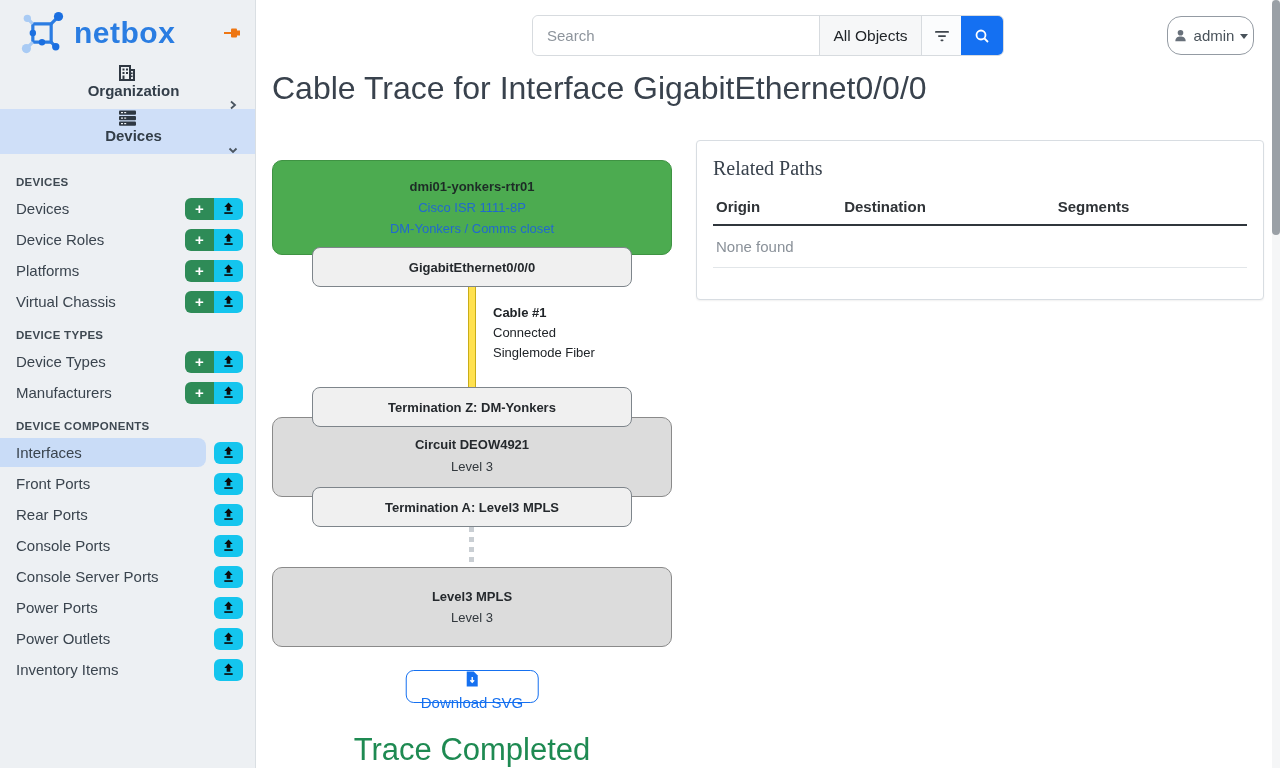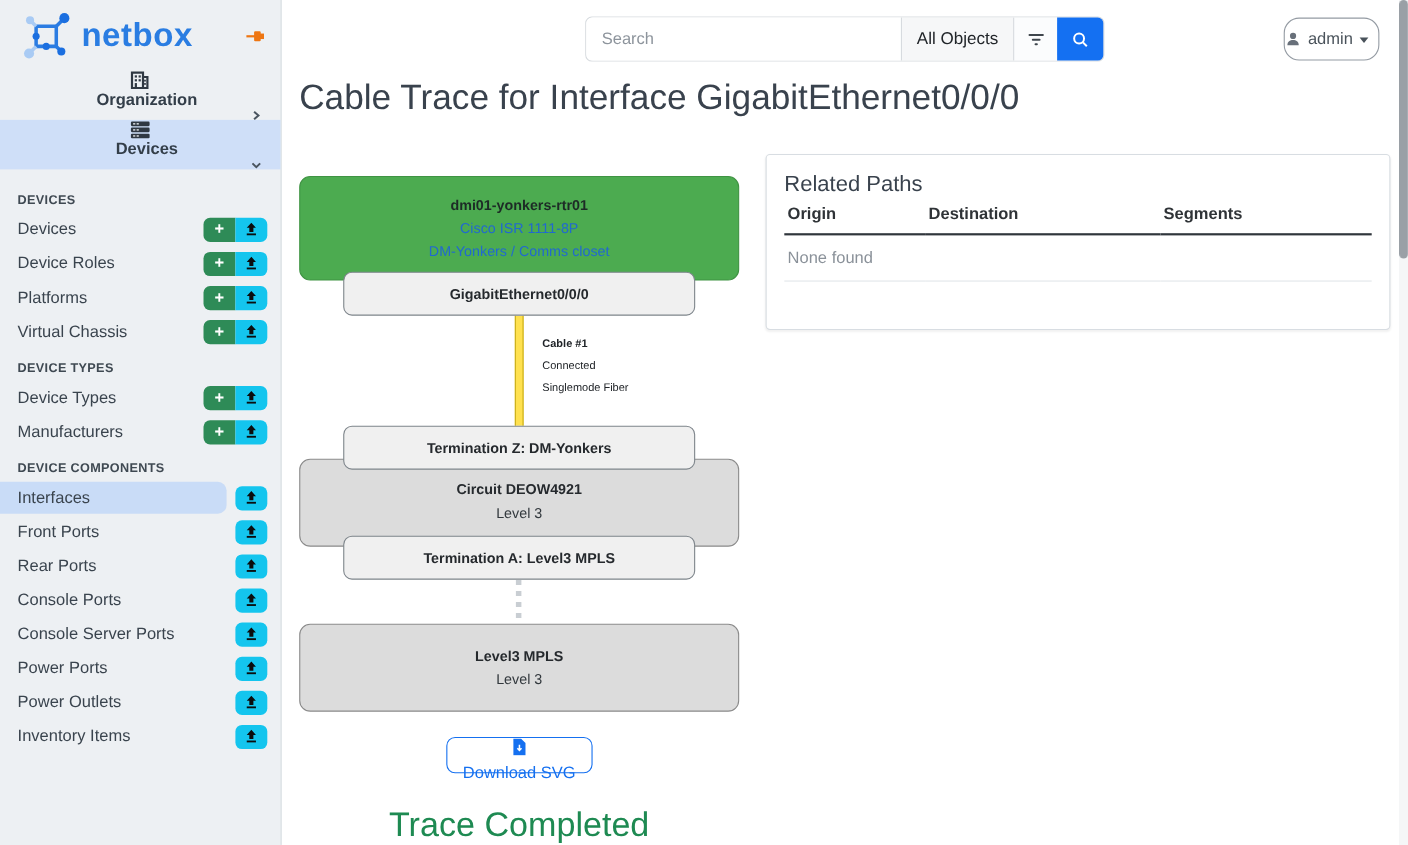--- a/index.html
+++ b/index.html
@@ -40,21 +40,21 @@
                        font-family:"Liberation Sans",sans-serif; color:#343a40; border-radius:6px 0 0 6px; }
   .searchgroup input::placeholder { color:#8d949c; }
   .scope { width:102px; display:flex; align-items:center; justify-content:center; font-size:15.5px;
            color:#212529; background:#f6f7f8; border-left:1px solid #d7dbdf; cursor:pointer; }
   .filterbtn { width:40px; display:flex; align-items:center; justify-content:center;
                background:#fbfcfd; border-left:1px solid #d7dbdf; cursor:pointer; }
   .searchbtn { width:42px; border:none; background:#1470f2; border-radius:0 5px 5px 0;
                display:flex; align-items:center; justify-content:center; cursor:pointer; }
   .adminbtn { position:absolute; left:911px; top:16px; width:87px; height:39px;
               background:#fff; border:1px solid #949ba3; border-radius:14px; cursor:pointer;
-              display:flex; align-items:center; gap:6px;
+              display:flex; align-items:center; justify-content:center; gap:6px;
               font-size:15px; color:#49525a; font-family:"Liberation Sans",sans-serif; }
   .caret { width:0; height:0; border-left:4.5px solid transparent; border-right:4.5px solid transparent;
            border-top:5px solid #49525a; margin-top:2px; }
 
   .page-title { position:absolute; left:16px; top:70px; font-size:32px; font-weight:400; color:#39424d; }
 
   
   .diagram { position:absolute; left:16px; top:160px; width:400px; }
   .node { position:absolute; display:flex; flex-direction:column; align-items:center;
           justify-content:center; text-align:left; }
@@ -69,36 +69,36 @@
   .terma   { left:40px; top:327px; width:320px; height:40px; }
   .bigbox { background:#dcdcdc; border:1px solid #8a8a8a; border-radius:10px; gap:6px; }
   .circuitbox { left:0; top:257px; width:400px; height:80px; z-index:0; }
   .farbox     { left:0; top:407px; width:400px; height:80px; }
   .z1 { z-index:1; }
   .bname { font-size:13px; font-weight:bold; color:#25292d; cursor:pointer; }
   .bprov { font-size:13px; color:#32383d; }
   .cableline { position:absolute; left:196px; top:127px; width:8px; height:100px;
                background:#ffe14f; border-left:1.5px solid #c9ad18; border-right:1.5px solid #c9ad18; }
   .cablelabel { position:absolute; left:221px; top:143px; text-align:left;
-                font-size:10px; line-height:20px; color:#202428; }
+                font-size:13px; line-height:20px; color:#202428; }
   .cablelabel .cl-b { font-weight:bold; cursor:pointer; }
   .dotline { position:absolute; left:197px; top:367px; width:5px; height:40px;
              background:repeating-linear-gradient(to bottom,#c9ced3 0 5px,transparent 5px 10px); }
   .dlbtn { position:absolute; left:200px; top:510px; transform:translateX(-50%);
            height:33px; padding:0 14px; background:#fff; border:1px solid #1570f0; border-radius:8px;
            color:#1570f0; font-size:15px; font-family:"Liberation Sans",sans-serif;
            display:flex; align-items:center; gap:7px; cursor:pointer; white-space:nowrap;flex-direction:column; }
   .tracedone { position:absolute; left:0; top:572px; width:400px; text-align:center;
                font-size:31px; color:#1e8a52; }
 
   
   .card { position:absolute; left:440px; top:140px; width:568px; height:160px;
           background:#fff; border:1px solid #d8dde2; border-radius:4px;
           box-shadow:0 1px 2px rgba(0,0,0,.06); padding:16px; }
-  .card h2 { font-size:20px; font-weight:400; color:#39424d; margin-bottom:0; }
+  .card h2 { font-size:20px; font-weight:400; color:#39424d; margin-bottom:12px;font-family:Liberation Serif, serif; }
   .card table { width:100%; border-collapse:collapse; }
   .card th { text-align:left; font-size:15px; color:#2f3337; padding:6px 0 9px 3px;
              border-bottom:2px solid #30363c; }
   .card th.c1 { width:24%; } .card th.c2 { width:40%; }
   .card td { font-size:15px; color:#8a9199; padding:12px 3px; border-bottom:1px solid #e2e6e9; }
 
   
   .scrollbar { position:fixed; right:0; top:0; width:8px; height:768px; background:#f5f6f7; }
   .scrollthumb { position:absolute; right:0; top:0; width:8px; height:235px;
                  background:#9aa0a6; border-radius:4px; }

